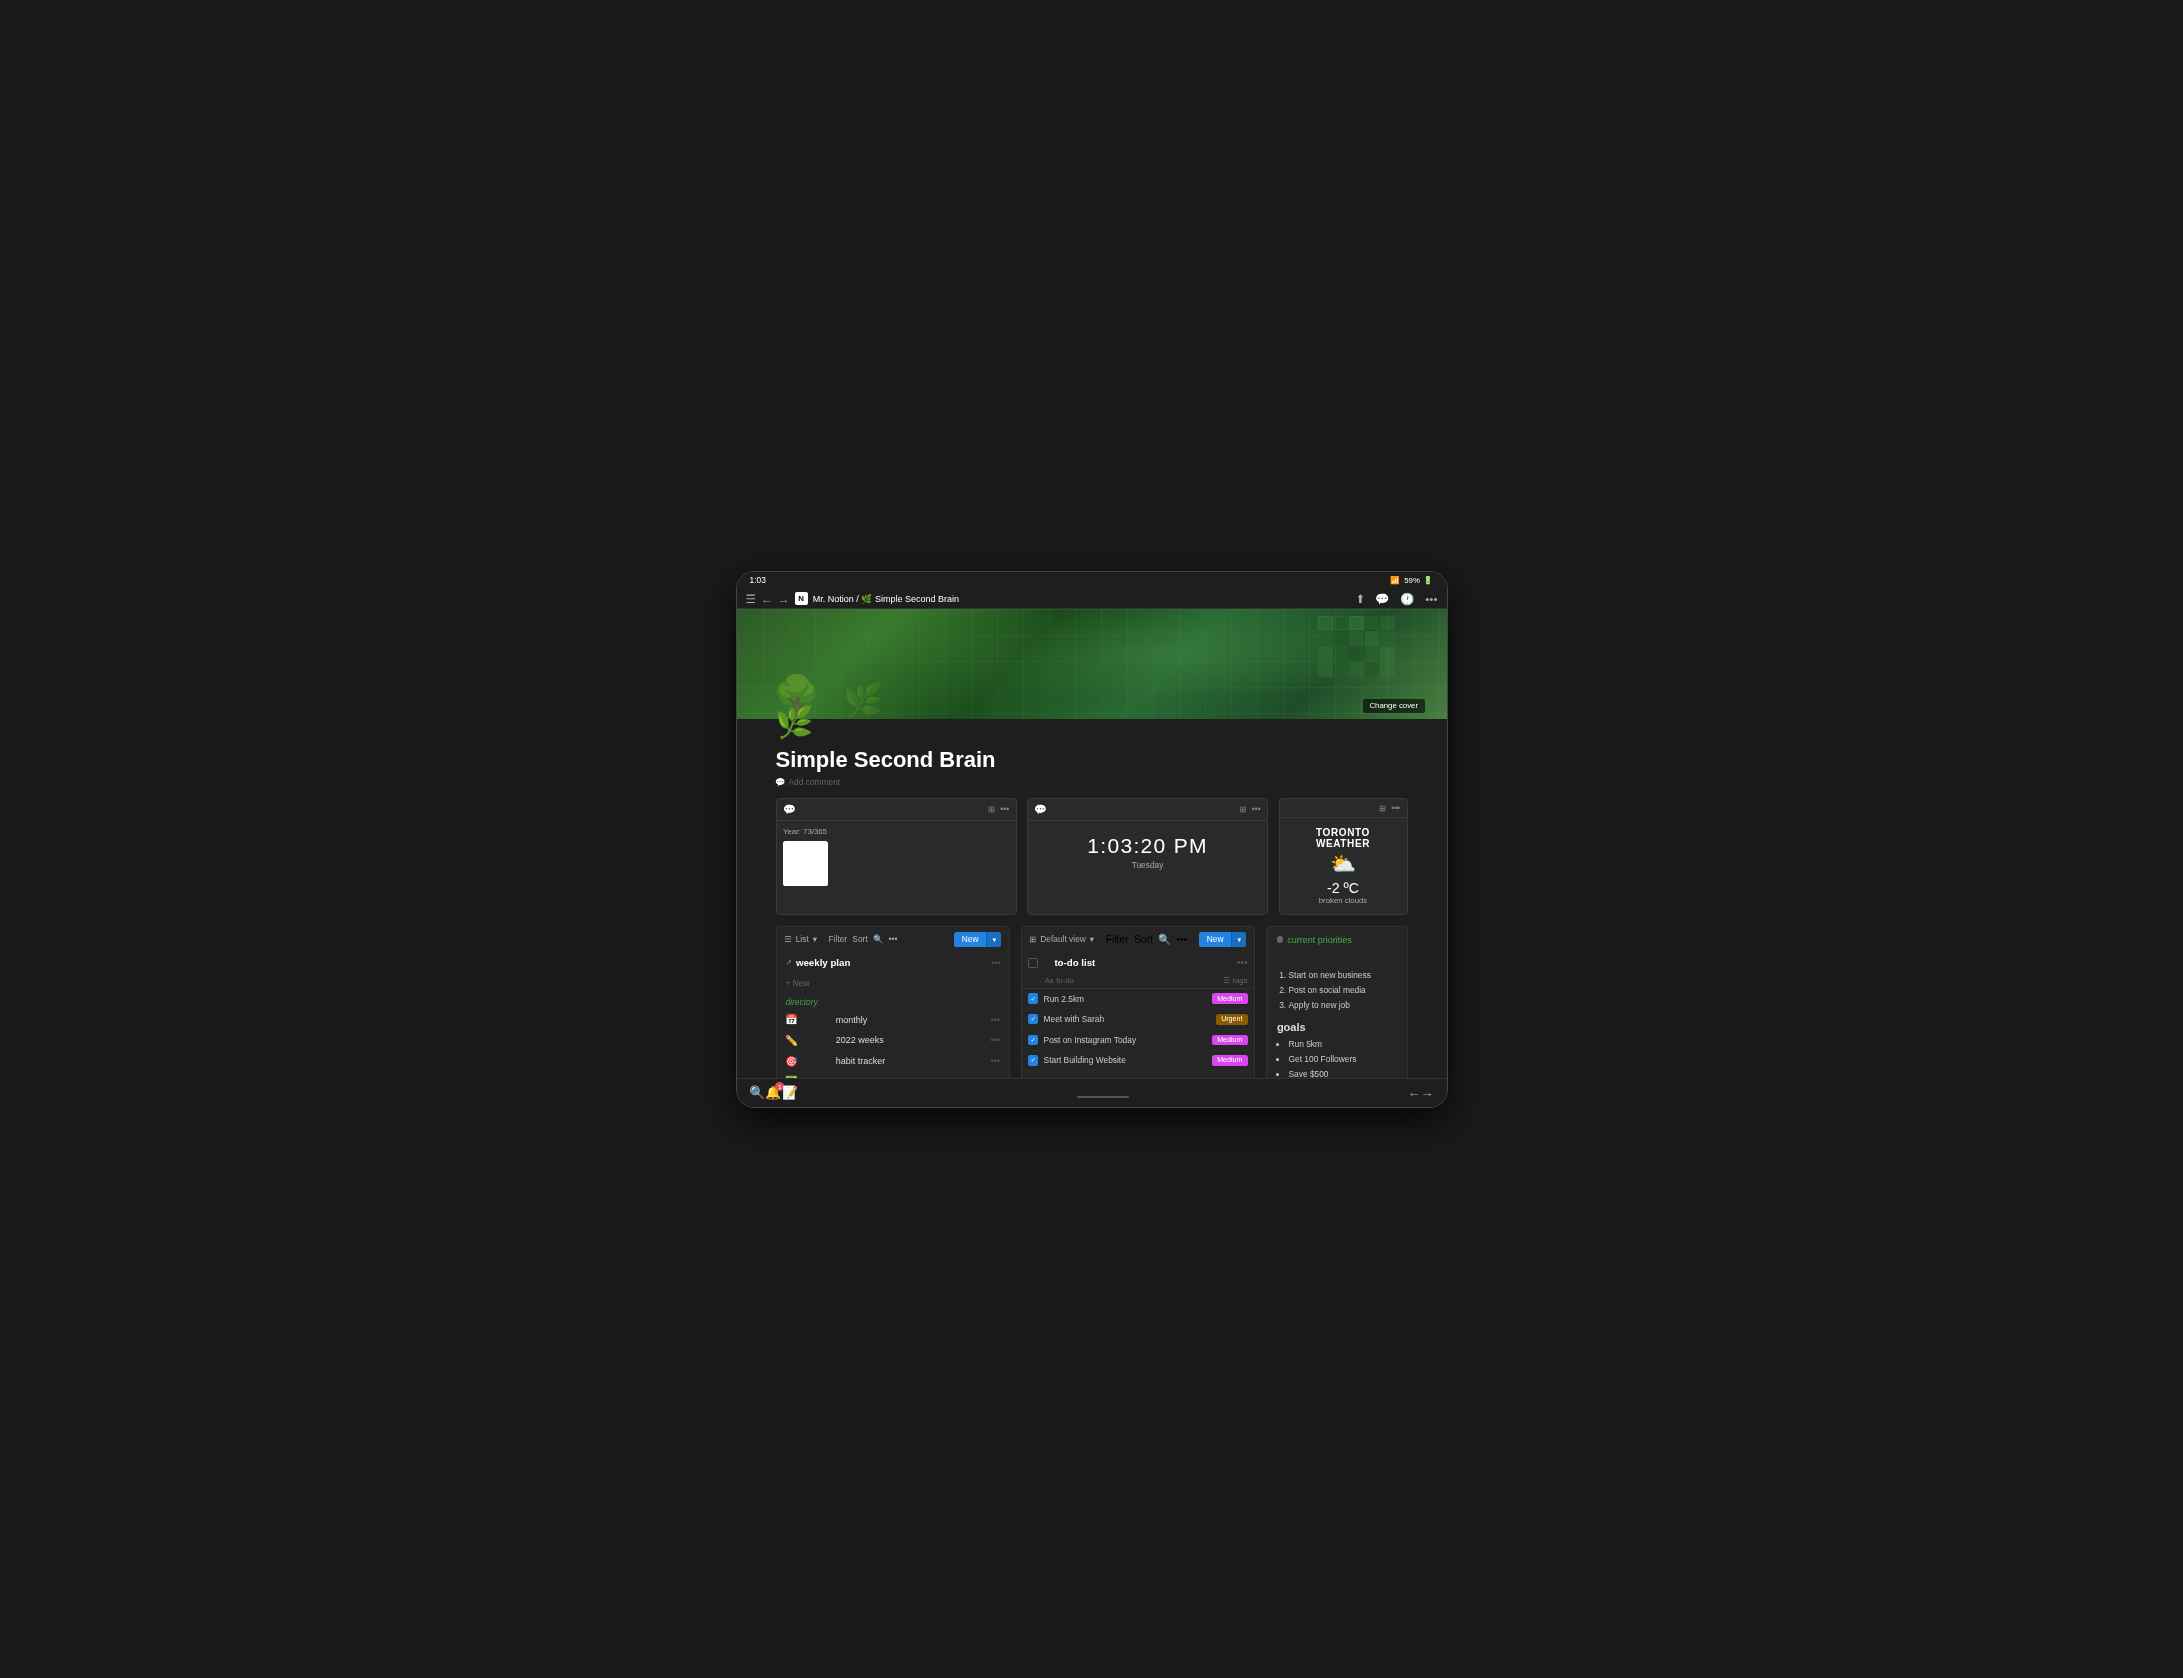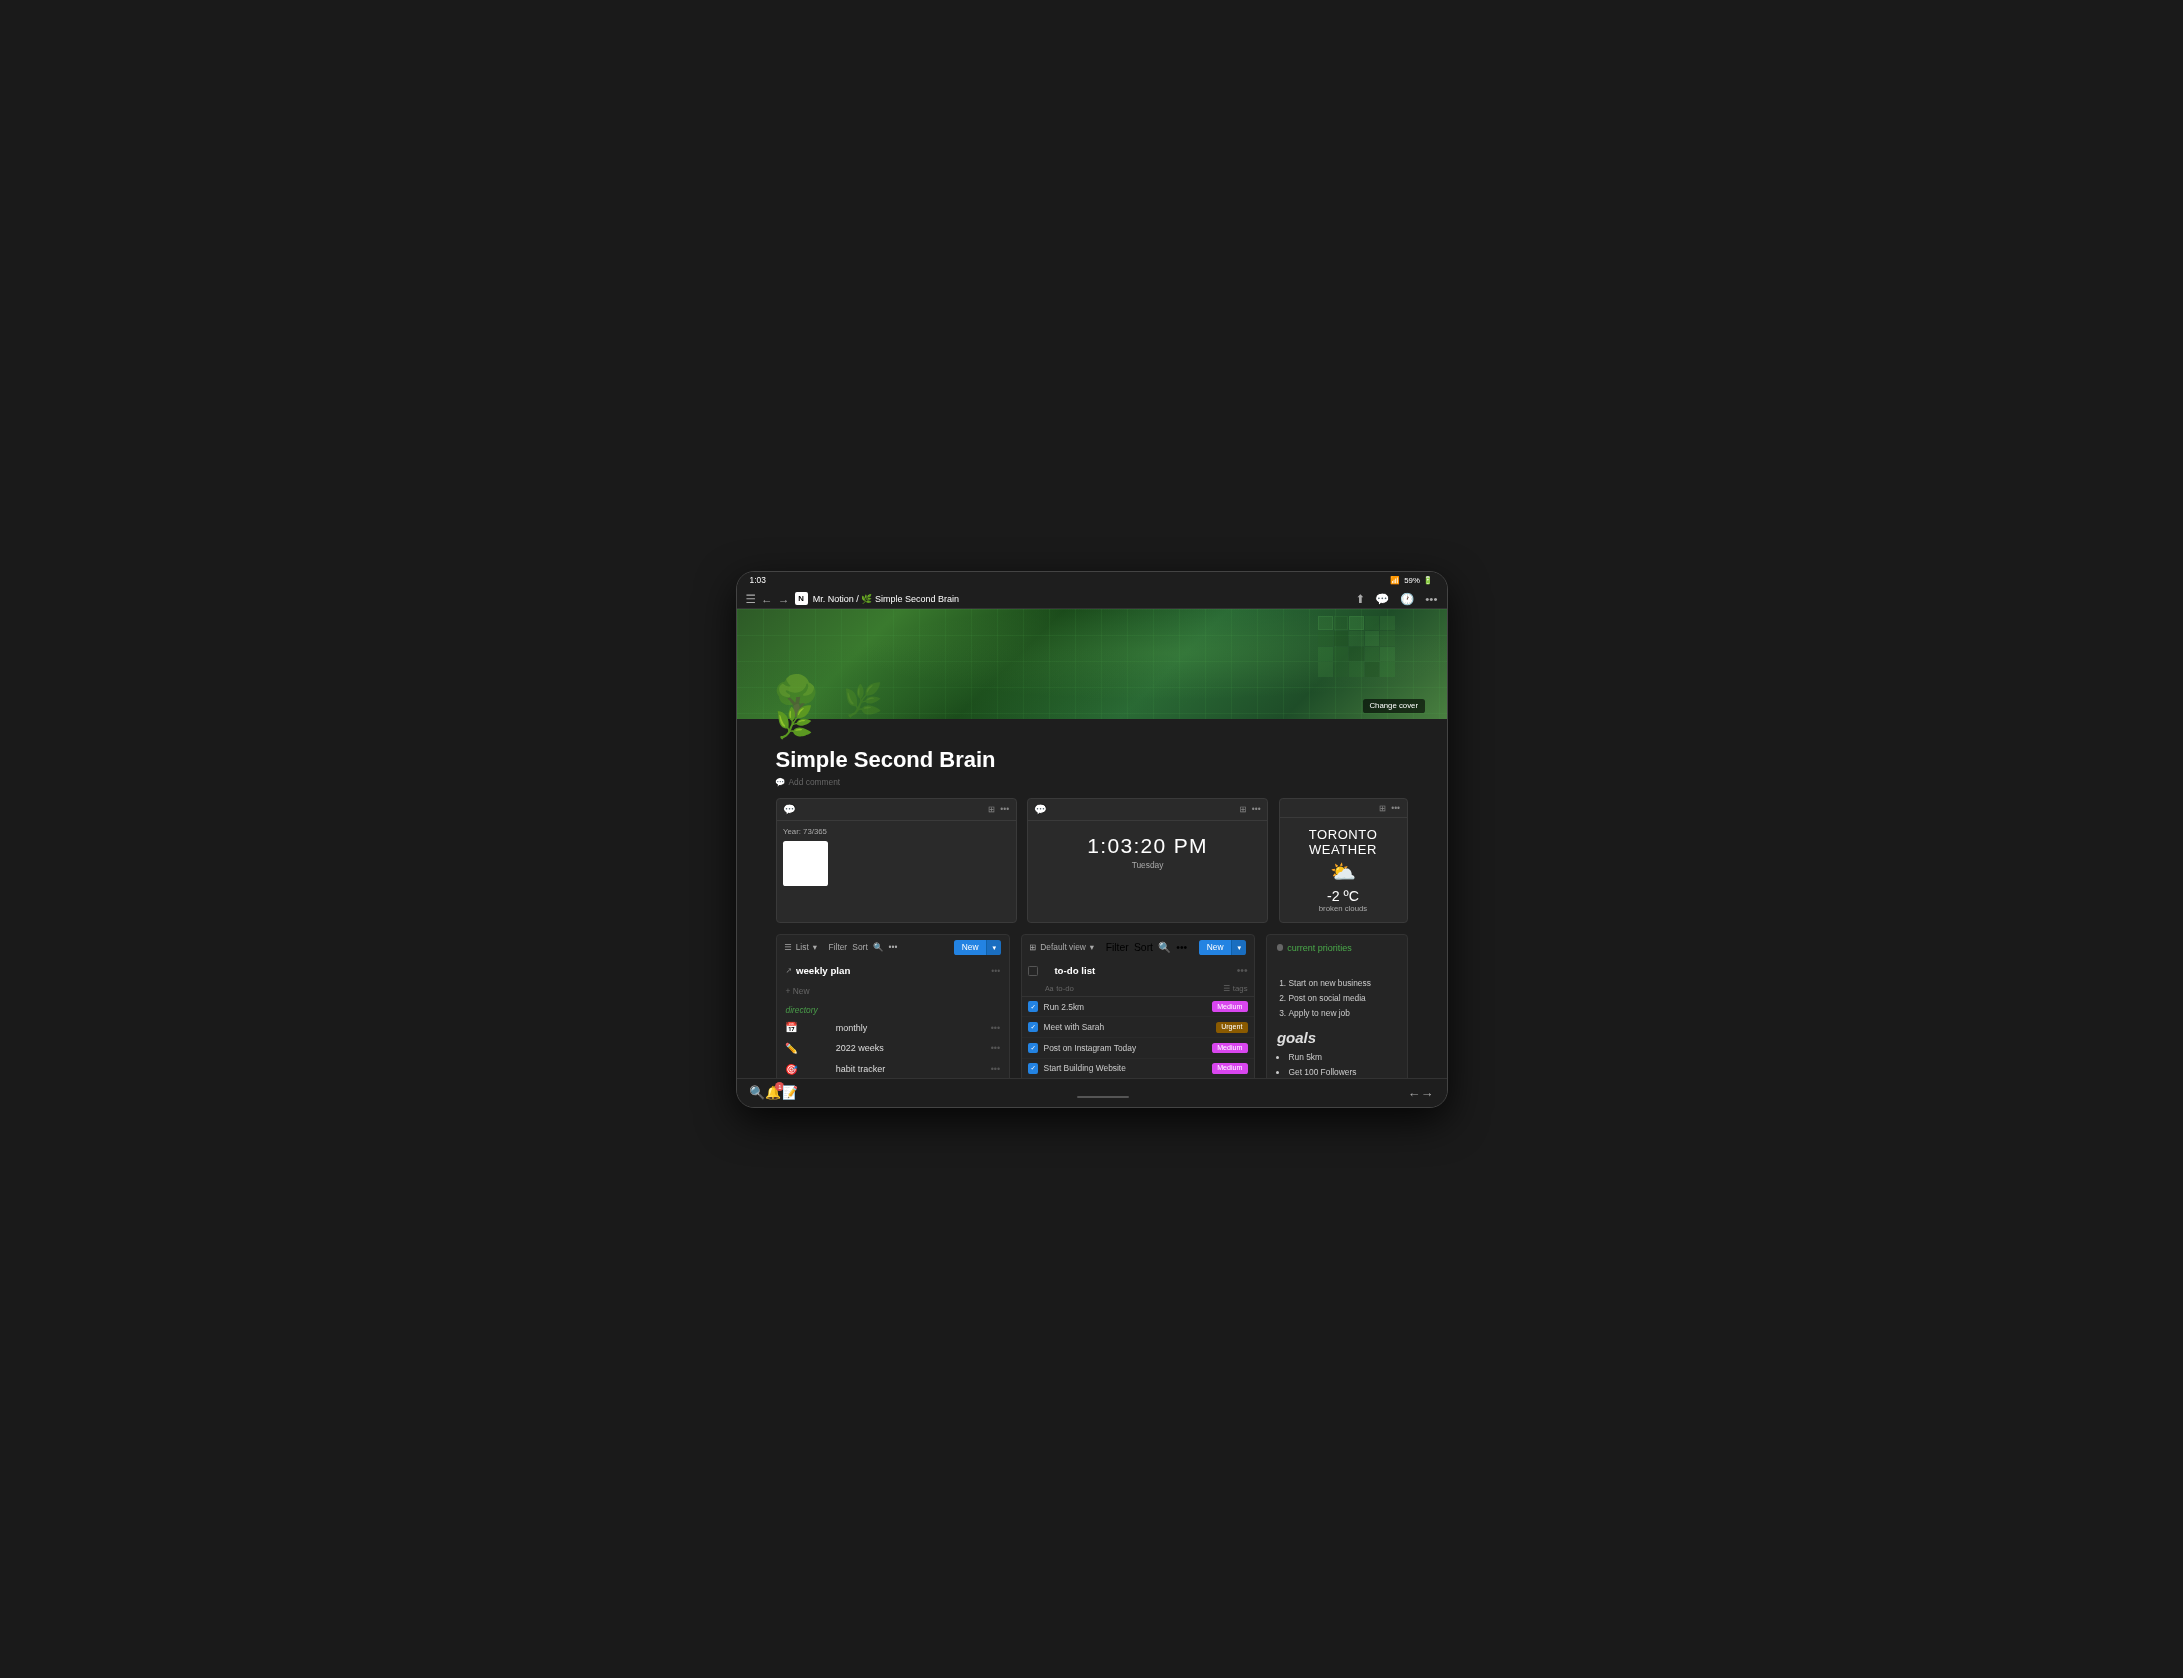--- a/index.html
+++ b/index.html
@@ -223,22 +223,22 @@
     }
     
     .weather-widget {
       flex: 0 0 129px;
     }
     .weather-body {
       padding: 9px;
       text-align: center;
     }
     .weather-city {
-      font-size: 13px;
-      font-weight: 400;
+      font-size: 10px;
+      font-weight: 700;
       color: #fff;
       letter-spacing: 0.6px;
     }
     .weather-icon {
       font-size: 21px;
       margin: 3.9px 0;
     }
     .weather-temp {
       font-size: 14.2px;
       color: #fff;
@@ -431,24 +431,23 @@
       padding-left: 11.6px;
       color: #ccc;
       font-size: 8.4px;
       line-height: 1.8;
     }
     .goals-section {
       margin-top: 7.8px;
     }
     .goals-title {
       color: #ddd;
-      font-size: 15px;
+      font-size: 11px;
       font-weight: 600;
       margin-bottom: 3.9px;
-      font-style: italic;
     }
     .goals-list {
       list-style: disc;
       padding-left: 11.6px;
       color: #ccc;
       font-size: 8.4px;
       line-height: 1.8;
     }
     .reminders-title {
       color: #ddd;

